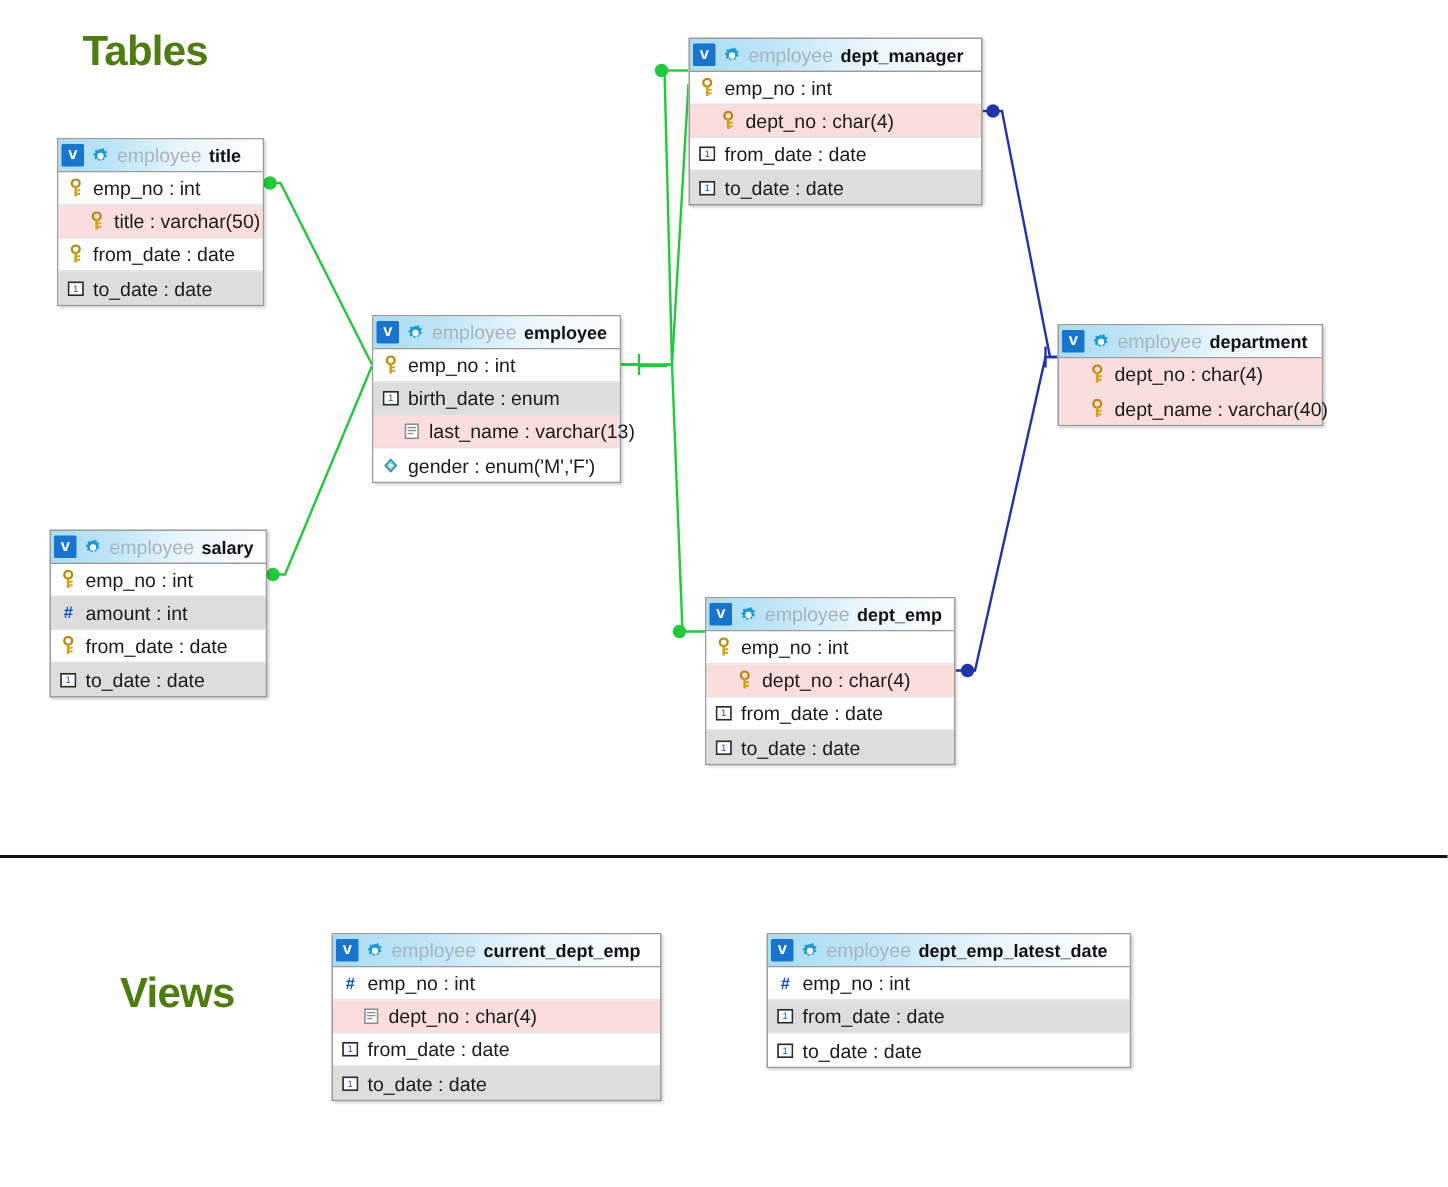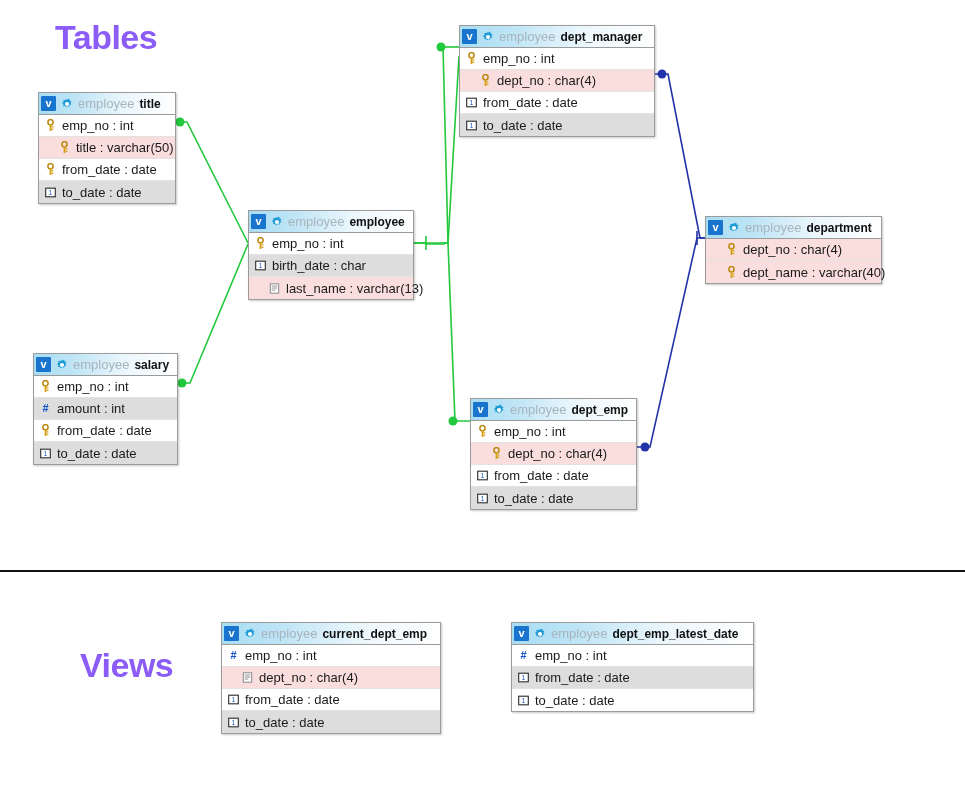--- a/index.html
+++ b/index.html
@@ -12,23 +12,23 @@
     height: 791px;
     position: relative;
     overflow: hidden;
     font-family: "Liberation Sans", sans-serif;
     -webkit-font-smoothing: antialiased;
   }
 
   
   .section-caption {
     position: absolute;
-    font-size: 34px;
+    font-size: 28px;
     font-weight: bold;
-    color: #8b5cf6;
+    color: #4d7c0f;
     letter-spacing: -0.5px;
     white-space: nowrap;
   }
   #caption-tables { left: 55px; top: 18px; }
   #caption-views  { left: 80px; top: 646px; }
 
   
   #section-divider {
     position: absolute;
     left: 0;
@@ -277,31 +277,38 @@
         <rect x="6.4" y="7.2" width="2" height="1.3" fill="#d4a017"></rect>
         <rect x="6.4" y="9.6" width="2" height="1.3" fill="#d4a017"></rect>
       </svg>
     <span class="field-label">emp_no : int</span>
   </div>
   <div class="field-row row-alt">
     <svg class="field-icon" viewBox="0 0 11 13">
         <rect x="0.7" y="2.2" width="9.6" height="8.6" fill="#ffffff" stroke="#2b2b2b" stroke-width="1.1"></rect>
         <text x="5.5" y="8.6" font-size="6.4" text-anchor="middle" fill="#1050c8" font-family="Liberation Sans, sans-serif">1</text>
       </svg>
-    <span class="field-label">birth_date : char</span>
+    <span class="field-label">birth_date : enum</span>
   </div>
   <div class="field-row row-key">
     <svg class="field-icon" viewBox="0 0 11 13">
         <rect x="1.3" y="1.8" width="8.4" height="9.4" fill="#ffffff" stroke="#8a8a8a" stroke-width="1"></rect>
         <rect x="2.7" y="3.6" width="5.6" height="0.9" fill="#8a8a8a"></rect>
         <rect x="2.7" y="5.6" width="5.6" height="0.9" fill="#8a8a8a"></rect>
         <rect x="2.7" y="7.6" width="3.6" height="0.9" fill="#8a8a8a"></rect>
       </svg>
     <span class="field-label">last_name : varchar(13)</span>
   </div>
+  <div class="field-row row-plain">
+    <svg class="field-icon" viewBox="0 0 11 13">
+        <path d="M5.5 2.4 L9.2 6.4 L5.5 10.4 L1.8 6.4 Z" fill="#7fd4ef" stroke="#2389ad" stroke-width="1"></path>
+        <circle cx="5.5" cy="6.4" r="1.3" fill="#ffffff"></circle>
+      </svg>
+    <span class="field-label">gender : enum('M','F')</span>
+  </div>
 </div>
 
 <div class="entity" id="entity-dept-manager">
   <div class="entity-header">
     <span class="badge-v">v</span>
     <svg class="gear-icon" width="12" height="12" viewBox="0 0 12 12">
         <path d="M6 1.2l1 .25.5-.85 1.1.64-.3.9.75.72.92-.22.4 1.2-.88.38.02 1.04.87.42-.44 1.18-.9-.26-.73.73.27.9-1.13.6-.47-.83-1 .22-.25.9-1.25-.1-.03-.93-.95-.42-.74.6-.88-.9.6-.72-.32-.98-.93-.2.17-1.25.93-.03.36-.97-.57-.76.95-.82.72.6z" fill="#1c9ad6"></path>
         <circle cx="6" cy="6" r="2.1" fill="#ffffff"></circle>
       </svg>
     <span class="schema-name">employee</span>

